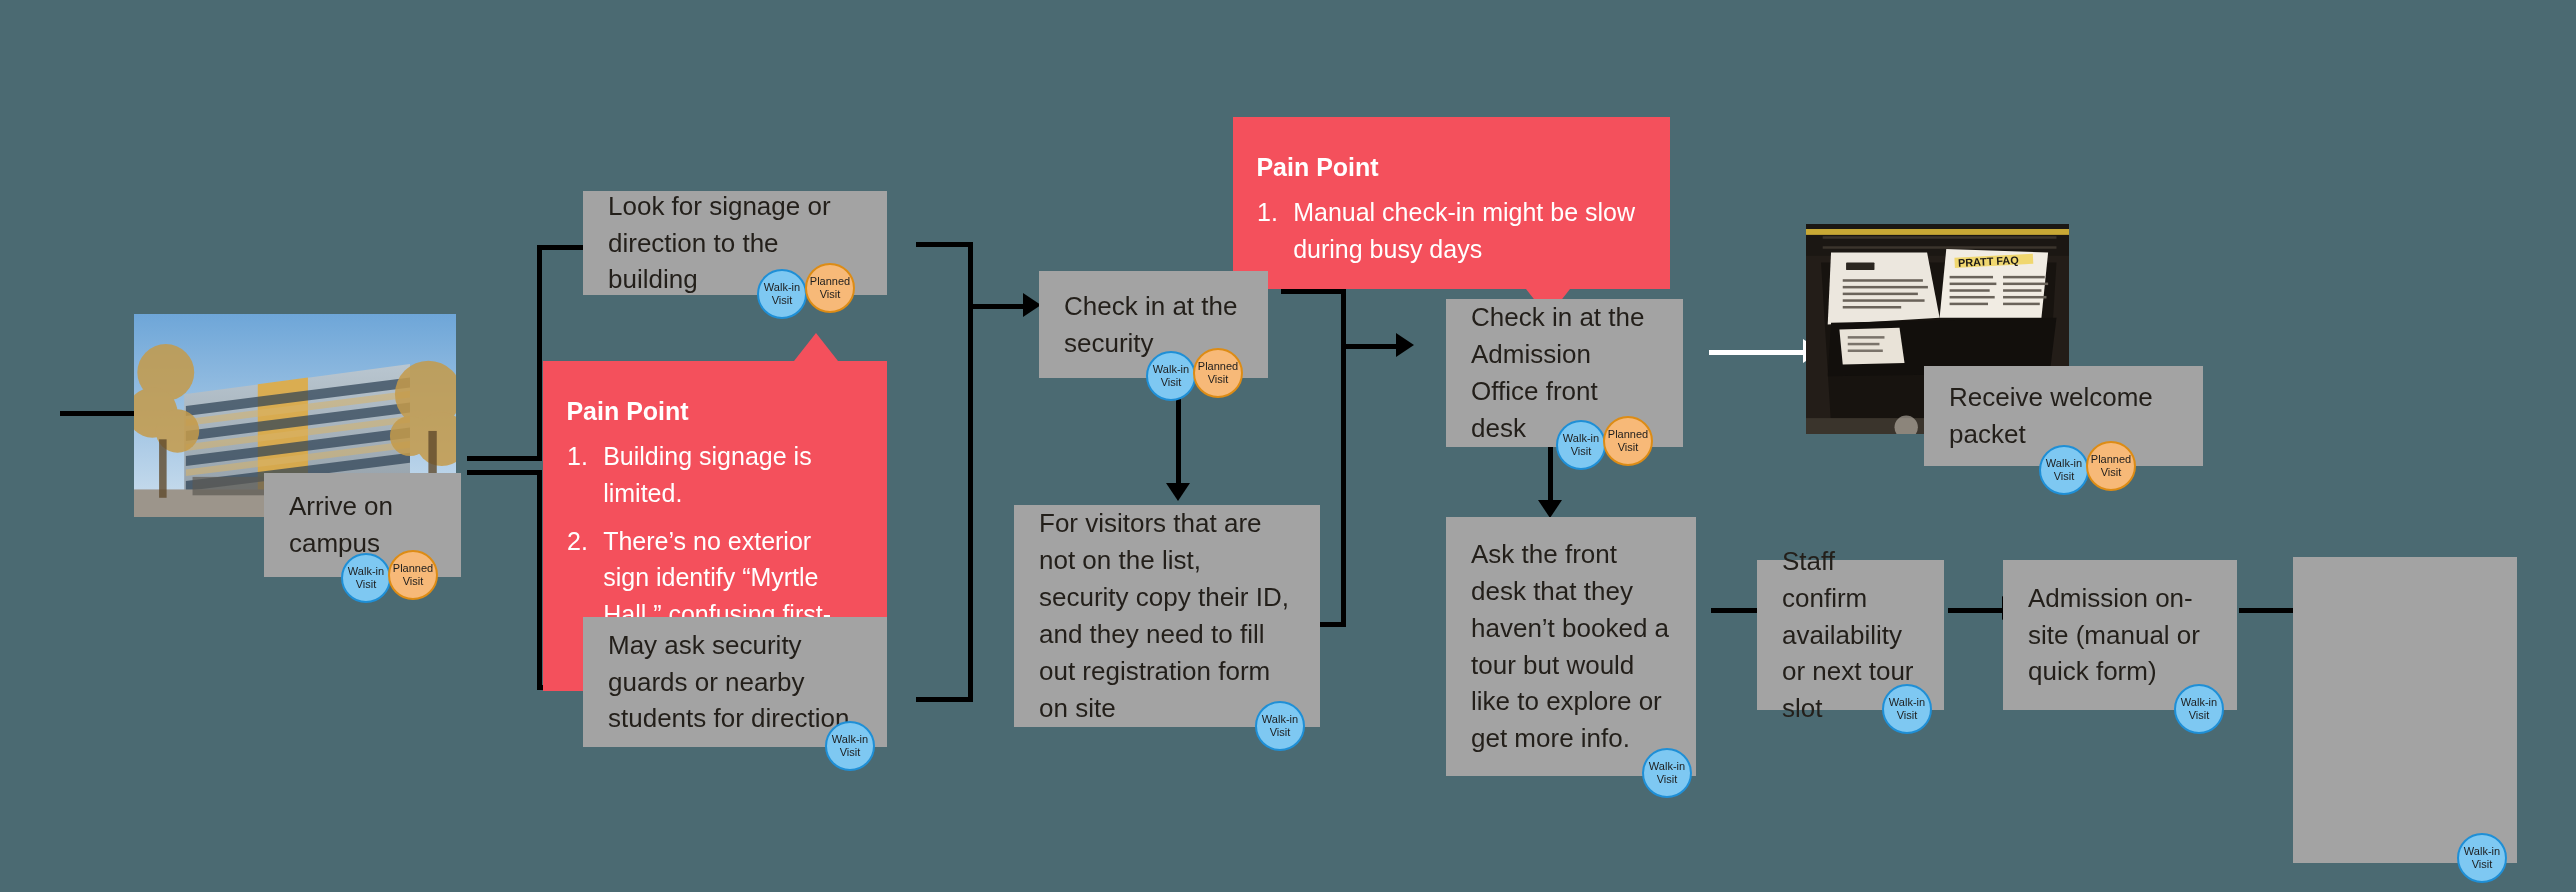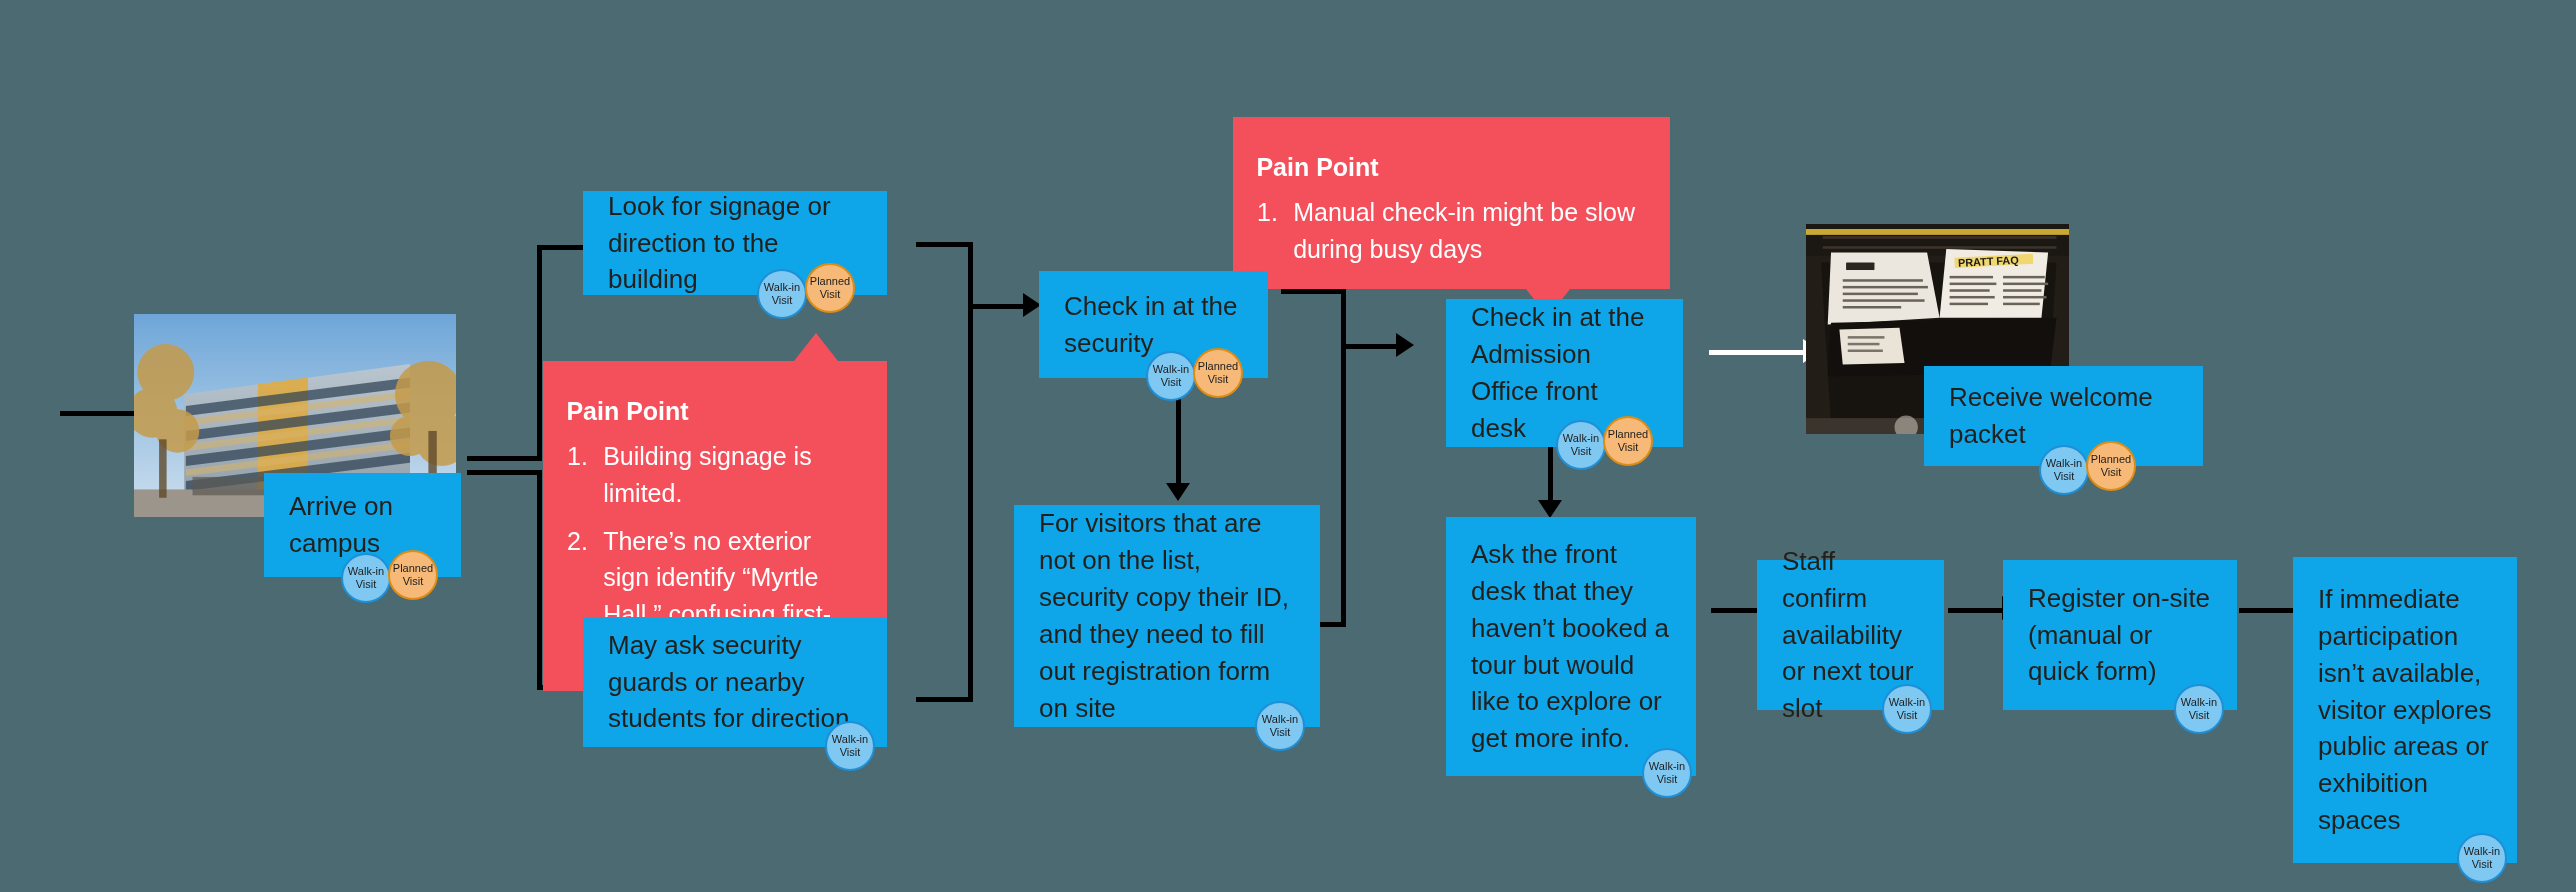--- a/index.html
+++ b/index.html
@@ -18,21 +18,21 @@
     background: #5158ce;
     display: flex; align-items: center; justify-content: center;
   }
   .header-title {
     color: #ffffff; font-size: 40px; font-weight: 400; letter-spacing: 0.2px;
   }
 
   
   .node {
     position: absolute;
-    background: #0ea5e9;
+    background: #a3a3a3;
     color: #231f1a;
     padding: 22px 25px;
     font-size: 26px;
     line-height: 1.42;
     display: flex;
     align-items: flex-start;
   }
   .node.vcenter { align-items: center; }
   .node-text { display: block; }
 
@@ -338,29 +338,28 @@
 
   <div class="node vcenter" style="left:1757px; top:560px; width:187px; height:150px;">
     <span class="node-text">Staff confirm availability or next tour slot</span>
     <div class="badge walkin" style="left:125px; top:124px;">
       <span>Walk-in</span>
       <span>Visit</span>
     </div>
   </div>
 
   <div class="node vcenter" style="left:2003px; top:560px; width:234px; height:150px;">
-    <span class="node-text">Register on-site (manual or quick form)</span>
+    <span class="node-text">Admission on-site (manual or quick form)</span>
     <div class="badge walkin" style="left:171px; top:124px;">
       <span>Walk-in</span>
       <span>Visit</span>
     </div>
   </div>
 
   <div class="node vcenter" style="left:2293px; top:557px; width:224px; height:306px;">
-    <span class="node-text">If immediate participation isn’t available, visitor explores public areas or exhibition spaces</span>
     <div class="badge walkin" style="left:164px; top:276px;">
       <span>Walk-in</span>
       <span>Visit</span>
     </div>
   </div>
 
 </div>
 
 
 </body></html>

